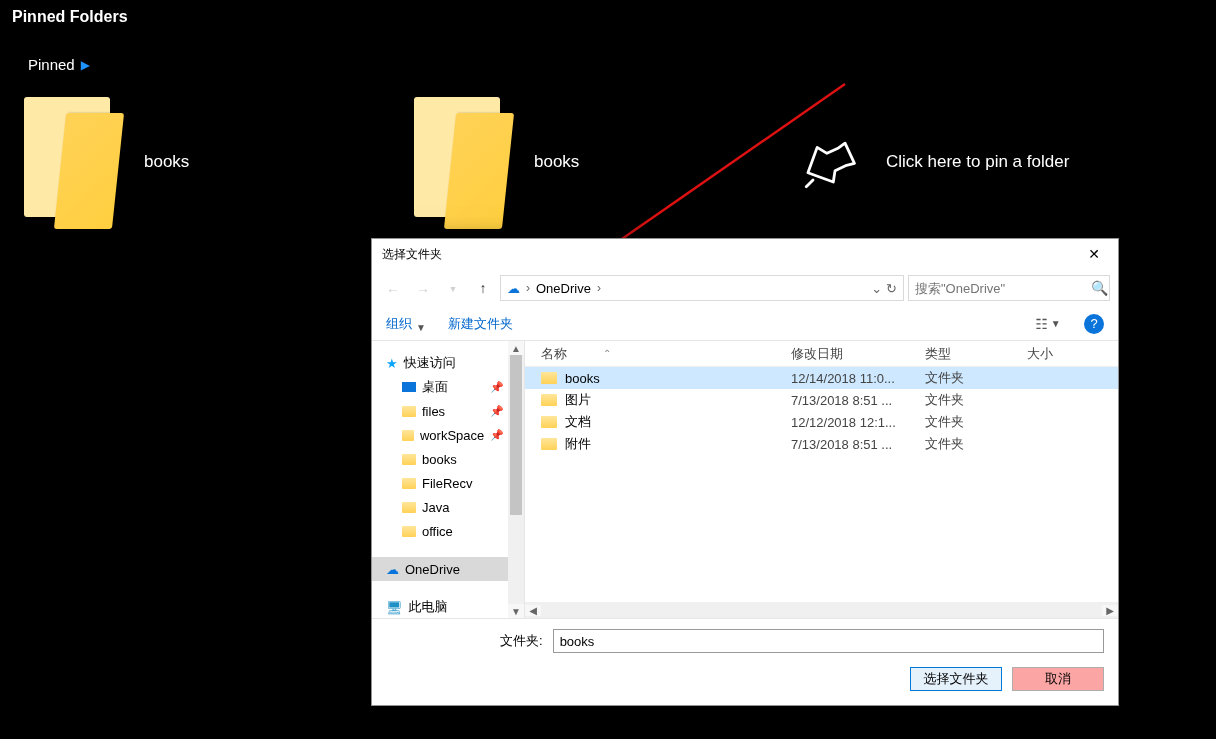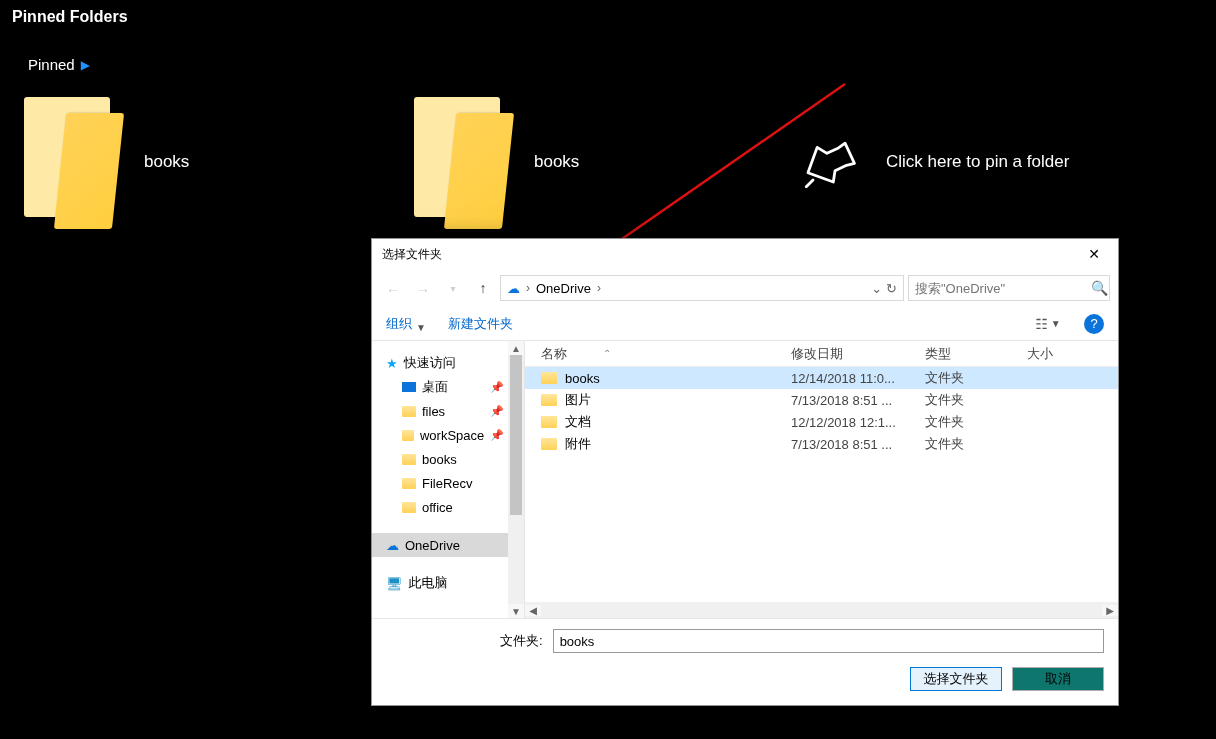--- a/index.html
+++ b/index.html
@@ -143,21 +143,21 @@
   .list .hscroll{ position:absolute; left:0; right:0; bottom:0; height:16px; background:#f0f0f0; display:flex; align-items:center; justify-content:space-between;}
   .list .hscroll .ha{ width:16px; text-align:center; font-size:10px; color:#666; background:#f7f7f7;}
 
   .footer {
     padding:10px 14px 14px 14px;
   }
   .folder-row{ display:flex; align-items:center; gap:10px; margin-left:114px;justify-content:center;}
   .folder-row label{ font-size:13px; white-space:nowrap;}
   .folder-row input{ flex:1; height:24px; border:1px solid #999; padding:0 6px; font-size:13px;}
   .btn-row{ display:flex; justify-content:flex-end; gap:10px; margin-top:14px;}
-  .btn{ width:92px; height:24px; border:1px solid #adadad; background:#0f766e; font-size:13px; display:flex; align-items:center; justify-content:center;}
+  .btn{ width:92px; height:24px; border:1px solid #adadad; background:#fca5a5; font-size:13px; display:flex; align-items:center; justify-content:center;}
   .btn.primary{ border:1px solid #0078d7; background:#e5f1fb;}
 
   svg.arrow-red { position:absolute; left:575px; top:80px; width:280px; height:200px; pointer-events:none;}
 </style>
 </head>
 <body>
 
 <div class="header">Pinned Folders</div>
 
 <div class="section-label">
@@ -265,20 +265,24 @@
         <div class="tree-item l2">
             <span class="ti-fold"></span>
             <span>books</span>
           </div>
         <div class="tree-item l2">
             <span class="ti-fold"></span>
             <span>FileRecv</span>
           </div>
         <div class="tree-item l2">
             <span class="ti-fold"></span>
+            <span>Java</span>
+          </div>
+        <div class="tree-item l2">
+            <span class="ti-fold"></span>
             <span>office</span>
           </div>
         <div class="tree-sep"></div>
         <div class="tree-item selected">
             <span class="ti-onedrive">☁</span>
             <span>OneDrive</span>
           </div>
         <div class="tree-sep"></div>
         <div class="tree-item">
             <span class="ti-pc">🖥</span>

